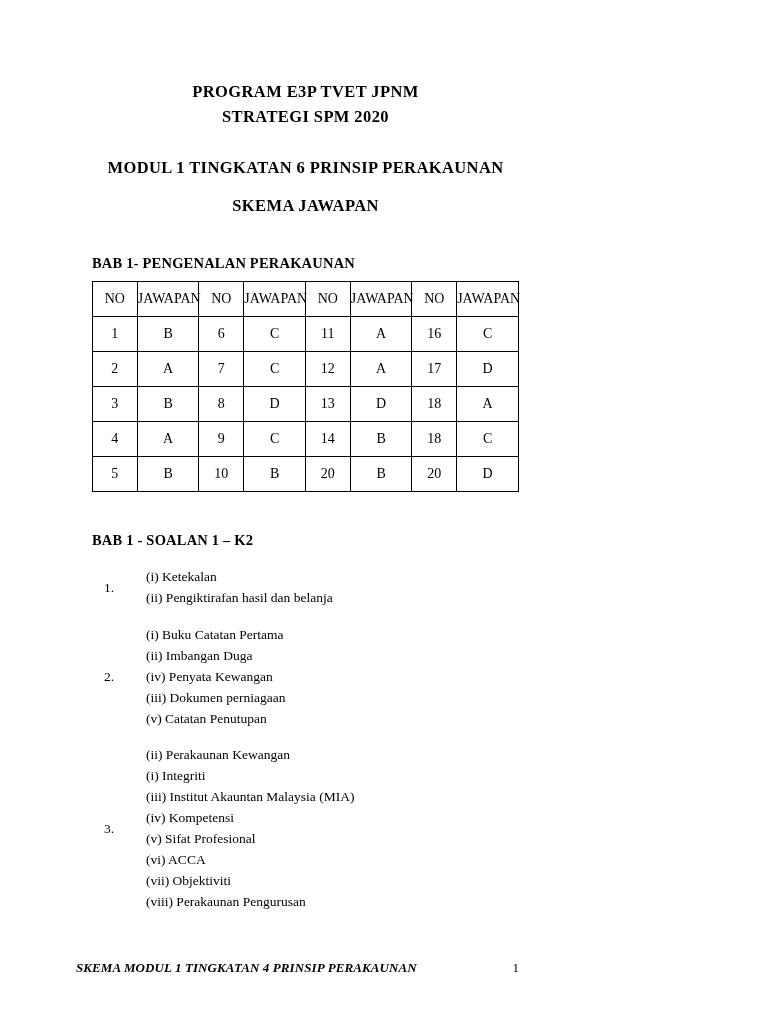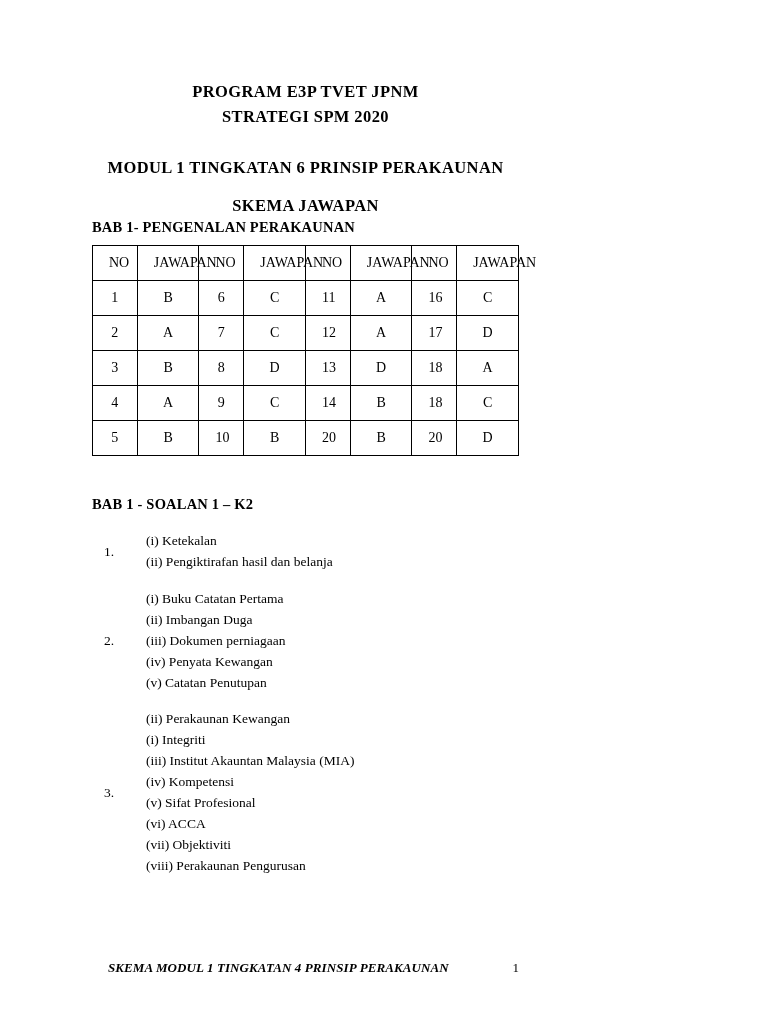--- a/index.html
+++ b/index.html
@@ -33,34 +33,35 @@
   }
   .title-line.spaced-top {
     margin-top: 26px;
   }
   .title-line.sub {
     margin-top: 14px;
   }
   .section-heading {
     font-weight: bold;
     font-size: 14.5px;
+    margin-top: 36px;
     margin-bottom: 9px;
     letter-spacing: 0.2px;
   }
   table.answers {
     border-collapse: collapse;
     width: 100%;
     table-layout: fixed;
   }
   table.answers td, table.answers th {
     border: 1px solid #000000;
     text-align: center;
     font-size: 14px;
     height: 28px;
-    padding: 3px 16px;
+    padding: 3px 0;
     font-weight: normal;
     font-family: "Liberation Serif", serif;
   }
   table.answers th {
     font-size: 14px;
   }
   .col-no { width: 10.5%; }
   .col-ans { width: 14.5%; }
 
   .sub-heading {
@@ -87,21 +88,21 @@
   }
   .qitems {
     flex: 1;
   }
   .qitem {
     font-size: 13.5px;
     line-height: 1.55;
   }
   .footer {
     position: absolute;
-    left: 108px;
+    left: 76px;
     right: 92px;
     bottom: 48px;
     display: flex;
     justify-content: space-between;
     align-items: baseline;
   }
   .footer-text {
     font-weight: bold;
     font-style: italic;
     font-size: 13px;
@@ -212,22 +213,22 @@
         <div class="qitem">(i)  Ketekalan</div>
         <div class="qitem">(ii) Pengiktirafan hasil dan belanja</div>
       </div>
     </div>
 
     <div class="qrow">
       <div class="qnum">2.</div>
       <div class="qitems">
         <div class="qitem">(i)  Buku Catatan Pertama</div>
         <div class="qitem">(ii) Imbangan Duga</div>
+        <div class="qitem">(iv) Penyata Kewangan</div>
         <div class="qitem">(iii) Dokumen perniagaan</div>
-        <div class="qitem">(iv) Penyata Kewangan</div>
         <div class="qitem">(v) Catatan Penutupan</div>
       </div>
     </div>
 
     <div class="qrow">
       <div class="qnum">3.</div>
       <div class="qitems">
         <div class="qitem">(ii) Perakaunan Kewangan</div>
         <div class="qitem">(i) Integriti</div>
         <div class="qitem">(iii) Institut Akauntan Malaysia (MIA)</div>

